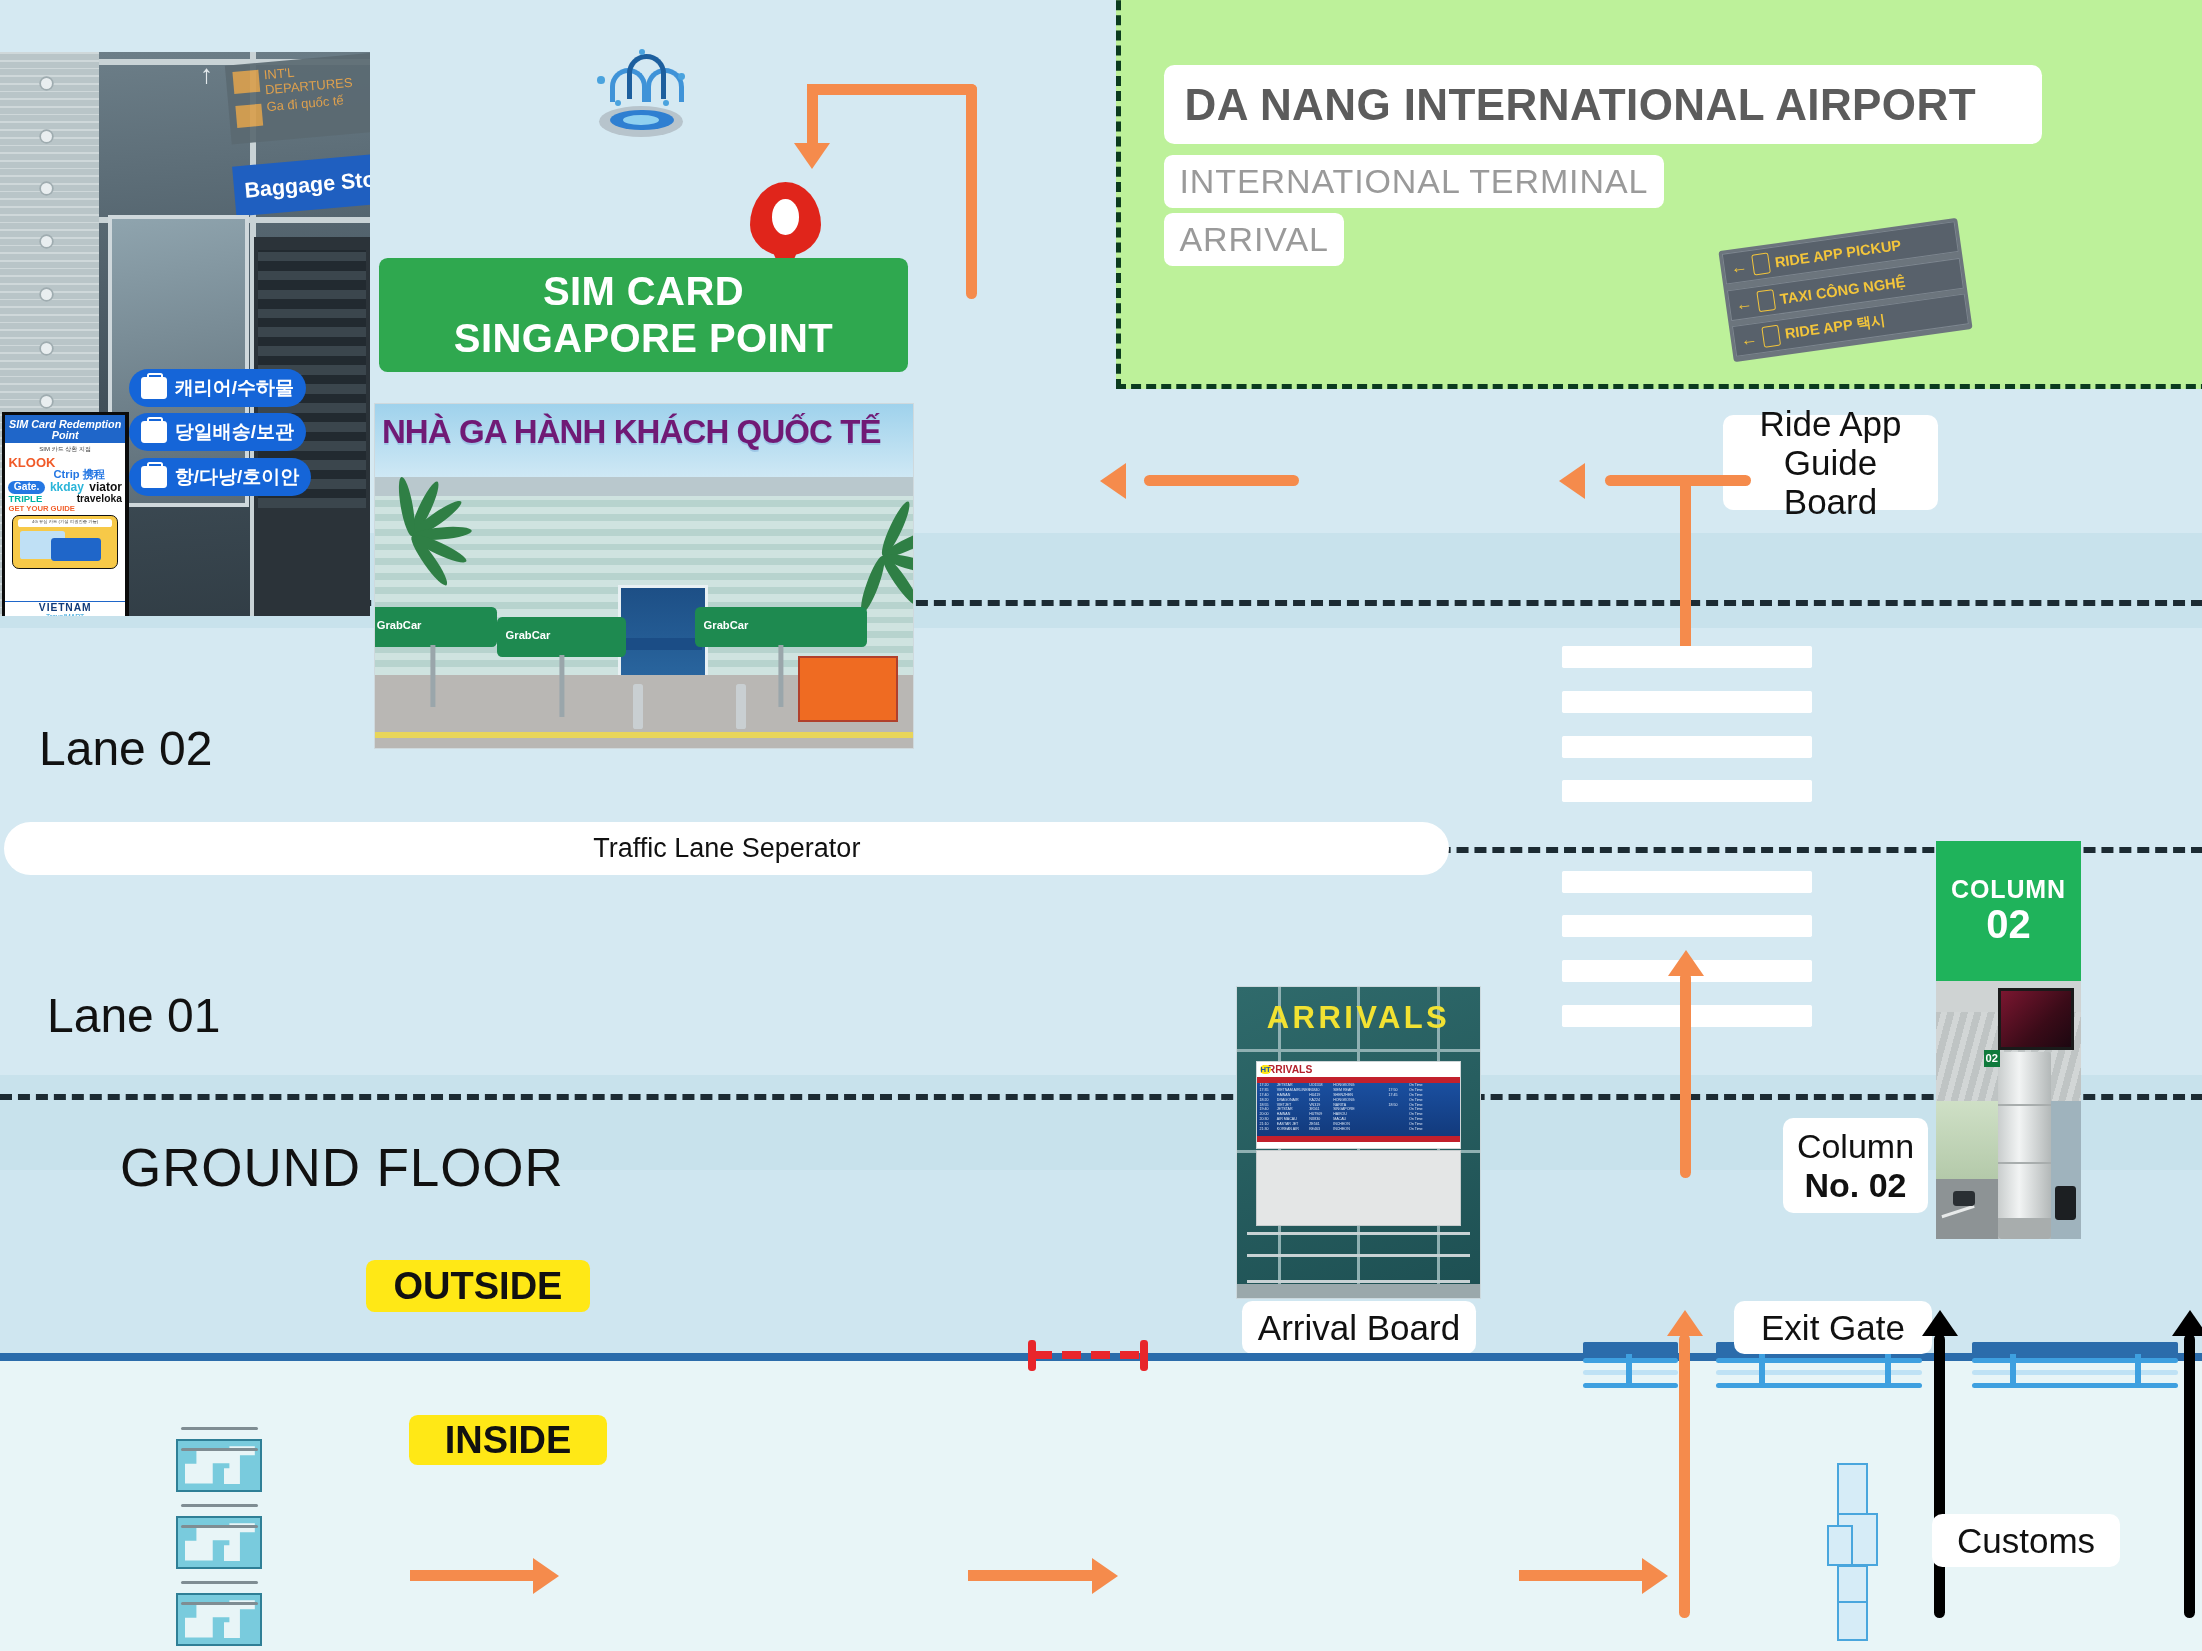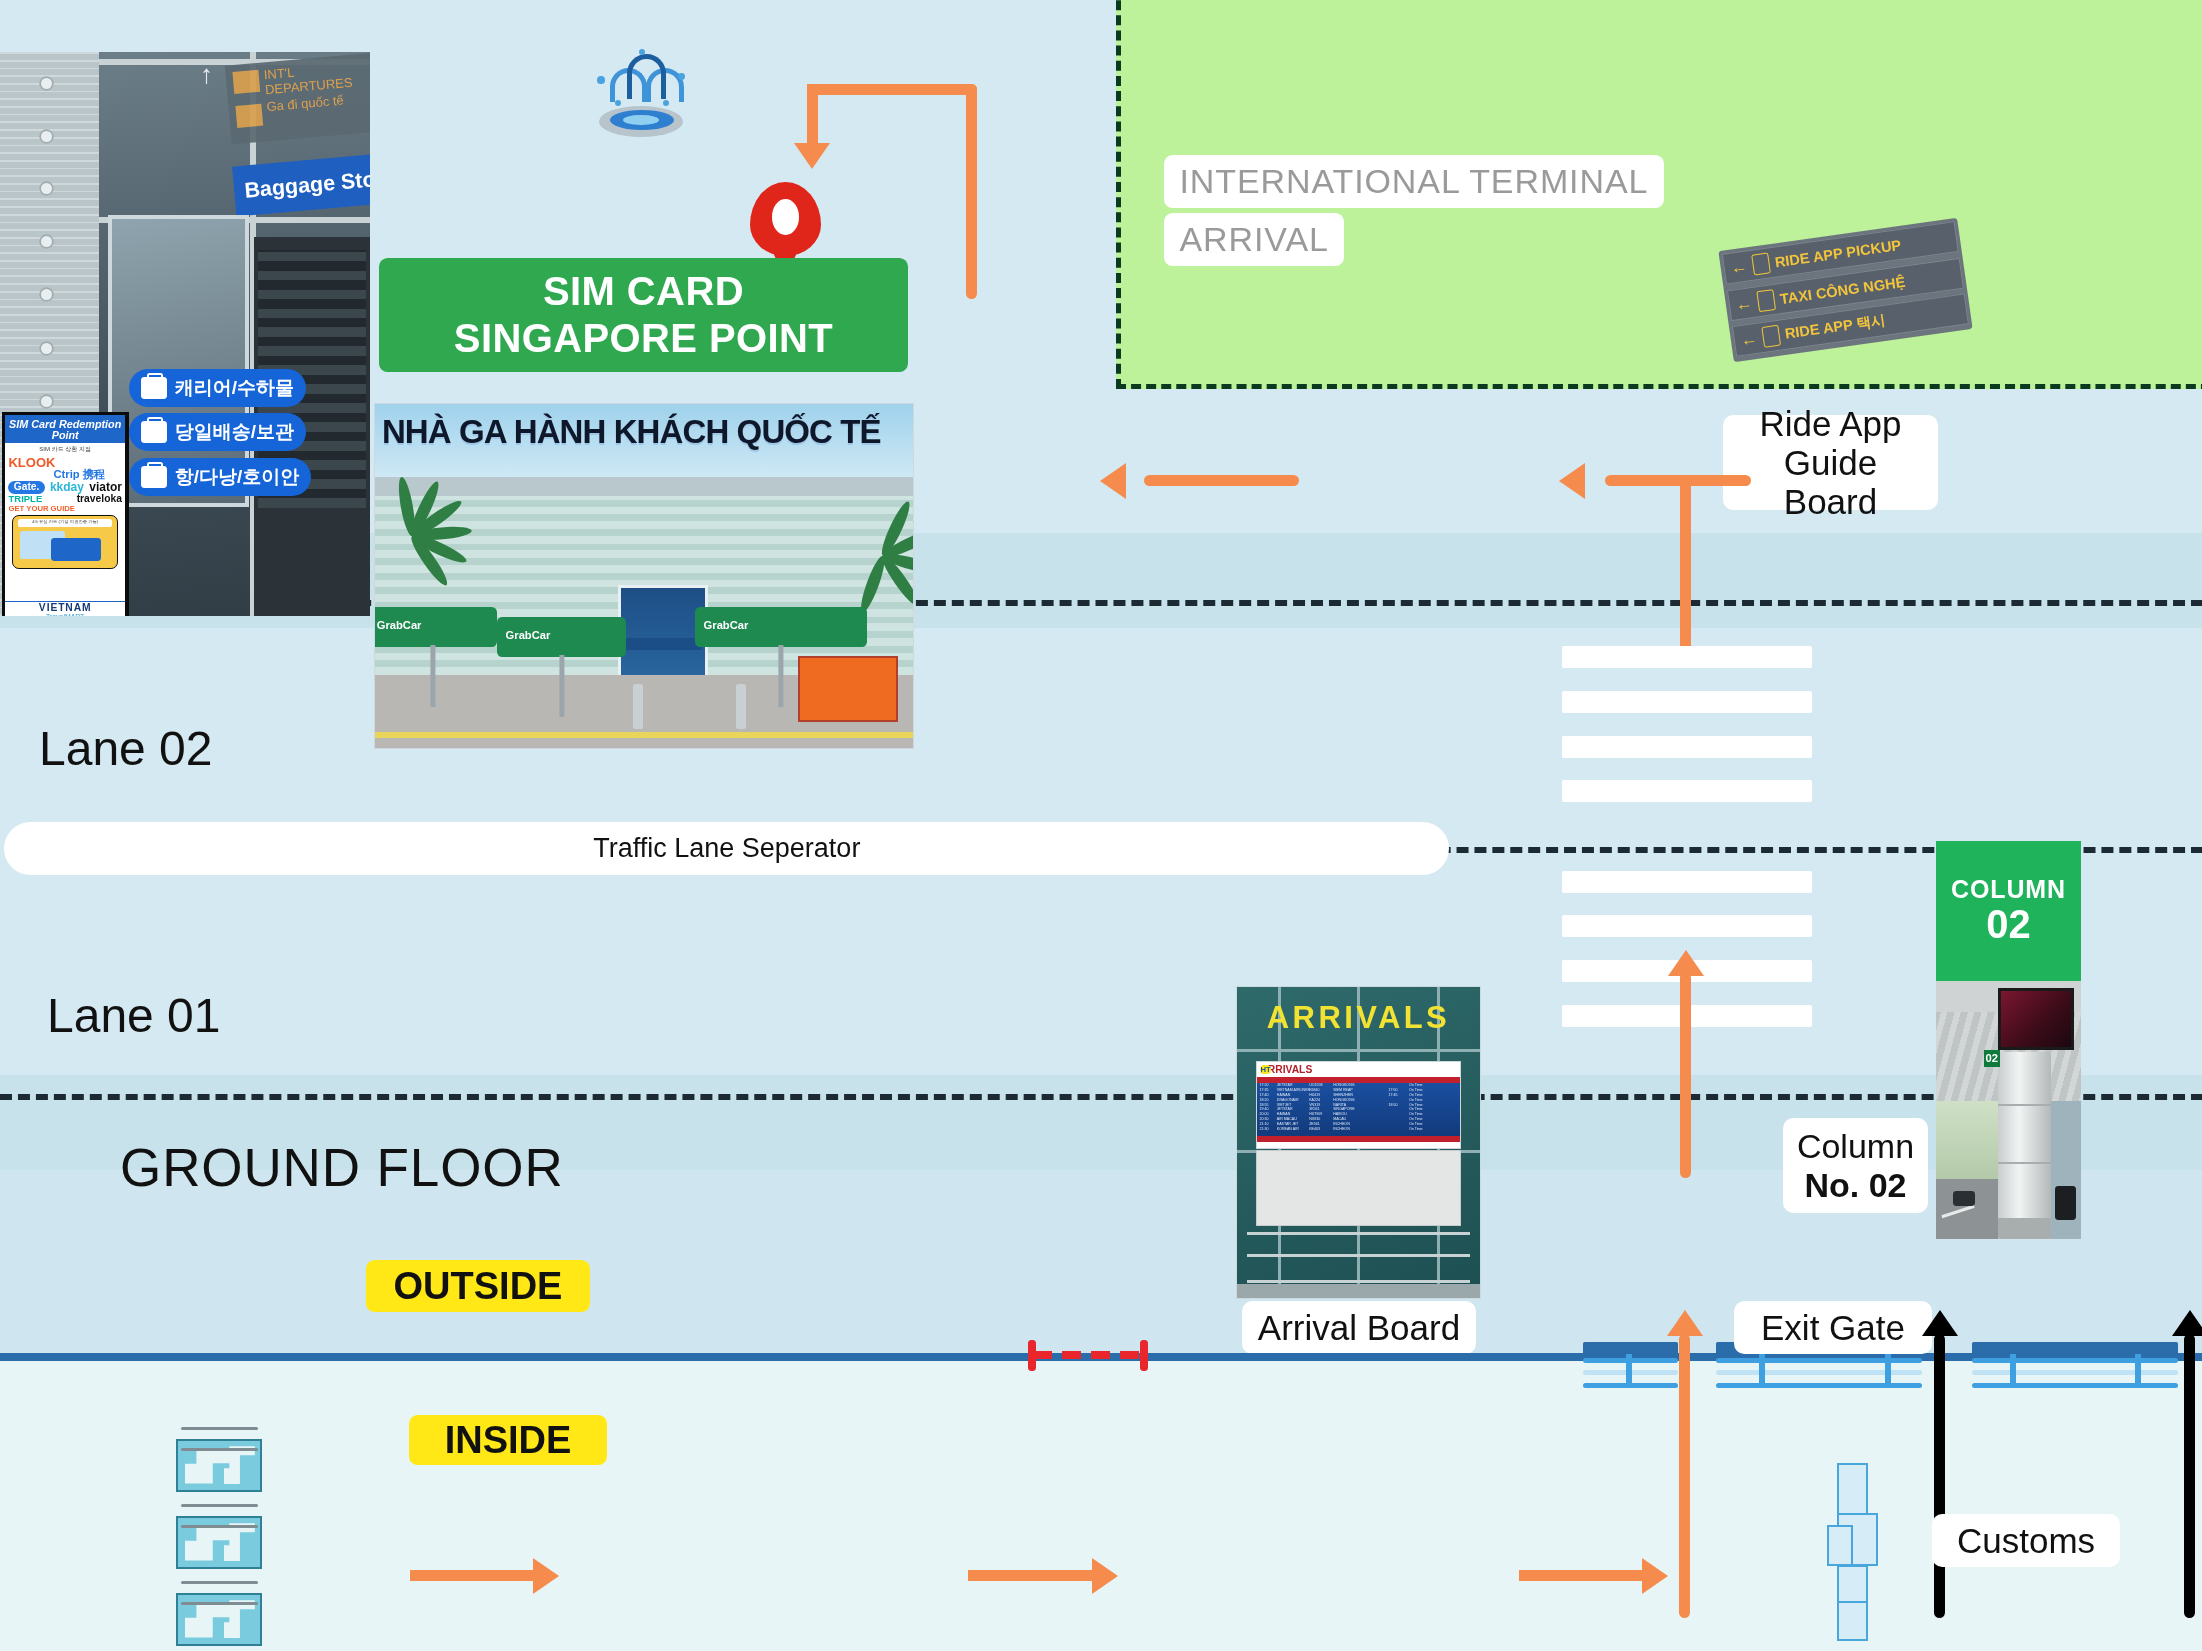--- a/index.html
+++ b/index.html
@@ -107,21 +107,21 @@
   .standee .phone .sim2{position:absolute;left:38px;top:22.4px;width:50px;height:22.4px;background:#1f66c9;border-radius:3.4px;}
   .standee .ftr{position:absolute;left:0;right:0;bottom:0;background:#fff;border-top:1.7px solid #1f66c9;text-align:center;}
   .standee .ftr .vn{color:#123c7a;font-weight:bold;font-size:10.3px;letter-spacing:0.9px;}
   .standee .ftr .tm{color:#2b9fd8;font-size:6.9px;}
 
   
   .p2{left:374px;top:403px;width:538px;height:344px;border:1.7px solid #cfd9dd;}
   .p2 .sky{position:absolute;left:0;top:0;right:0;height:86px;
     background:linear-gradient(180deg,#9fd2ec,#d7ecf6);}
   .p2 .vnsign{position:absolute;left:6.9px;top:8.6px;right:6.9px;height:45px;
-    color:#0f172a;font-weight:bold;font-size:33px;letter-spacing:-0.9px;
+    color:#701a75;font-weight:bold;font-size:33px;letter-spacing:-0.9px;
     text-shadow:0 1.7px 0 #9ec7e6;white-space:nowrap;overflow:hidden;}
   .p2 .roof{position:absolute;left:0;top:73px;right:0;height:19px;background:#b9c8cd;}
   .p2 .facade{position:absolute;left:0;top:90px;right:0;bottom:73px;
     background:repeating-linear-gradient(0deg,#cfe3e0 0 7.7px,#b7d3ce 7.7px 14.6px);}
   .p2 .entry{position:absolute;left:243px;top:181px;width:84px;height:125px;
     background:linear-gradient(180deg,#1d4f86,#2e6ea8);border:3.4px solid #e8f0f3;}
   .p2 .entry .lbl{position:absolute;left:3.4px;top:50px;right:3.4px;height:12px;background:#1b4d86;}
   .p2 .ground{position:absolute;left:0;right:0;bottom:0;height:73px;background:#b9b7b4;}
   .p2 .kerb{position:absolute;left:0;right:0;bottom:10.3px;height:6px;background:#e8d55a;}
   .p2 .palm{position:absolute;width:103px;height:129px;}
@@ -302,20 +302,23 @@
   <div class="band band-sep2"></div>
   <div class="band band-outside"></div>
   <div class="band band-inside"></div>
 
   <div class="dashline dash-a"></div>
   <div class="dashline dash-b"></div>
   <div class="dashline dash-c"></div>
 
   <div class="greenpanel"></div>
 
+  <div class="title-chip">
+    <span>DA NANG INTERNATIONAL AIRPORT</span>
+  </div>
   <div class="sub-chip sub1">
     <span>INTERNATIONAL TERMINAL</span>
   </div>
   <div class="sub-chip sub2">
     <span>ARRIVAL</span>
   </div>
 
   <div style="position:absolute;left:1725px;top:234px;width:241px;height:112px;transform:rotate(-8deg);">
     <div style="position:absolute;inset:0;background:#6c757d;border-radius:3.4px;"></div>
     <div style="position:absolute;left:3.4px;top:3.4px;right:3.4px;height:31px;background:#58616b;border:1.7px solid #7d868f;box-sizing:border-box;display:flex;align-items:center;gap:5.2px;padding-left:5.2px;">

